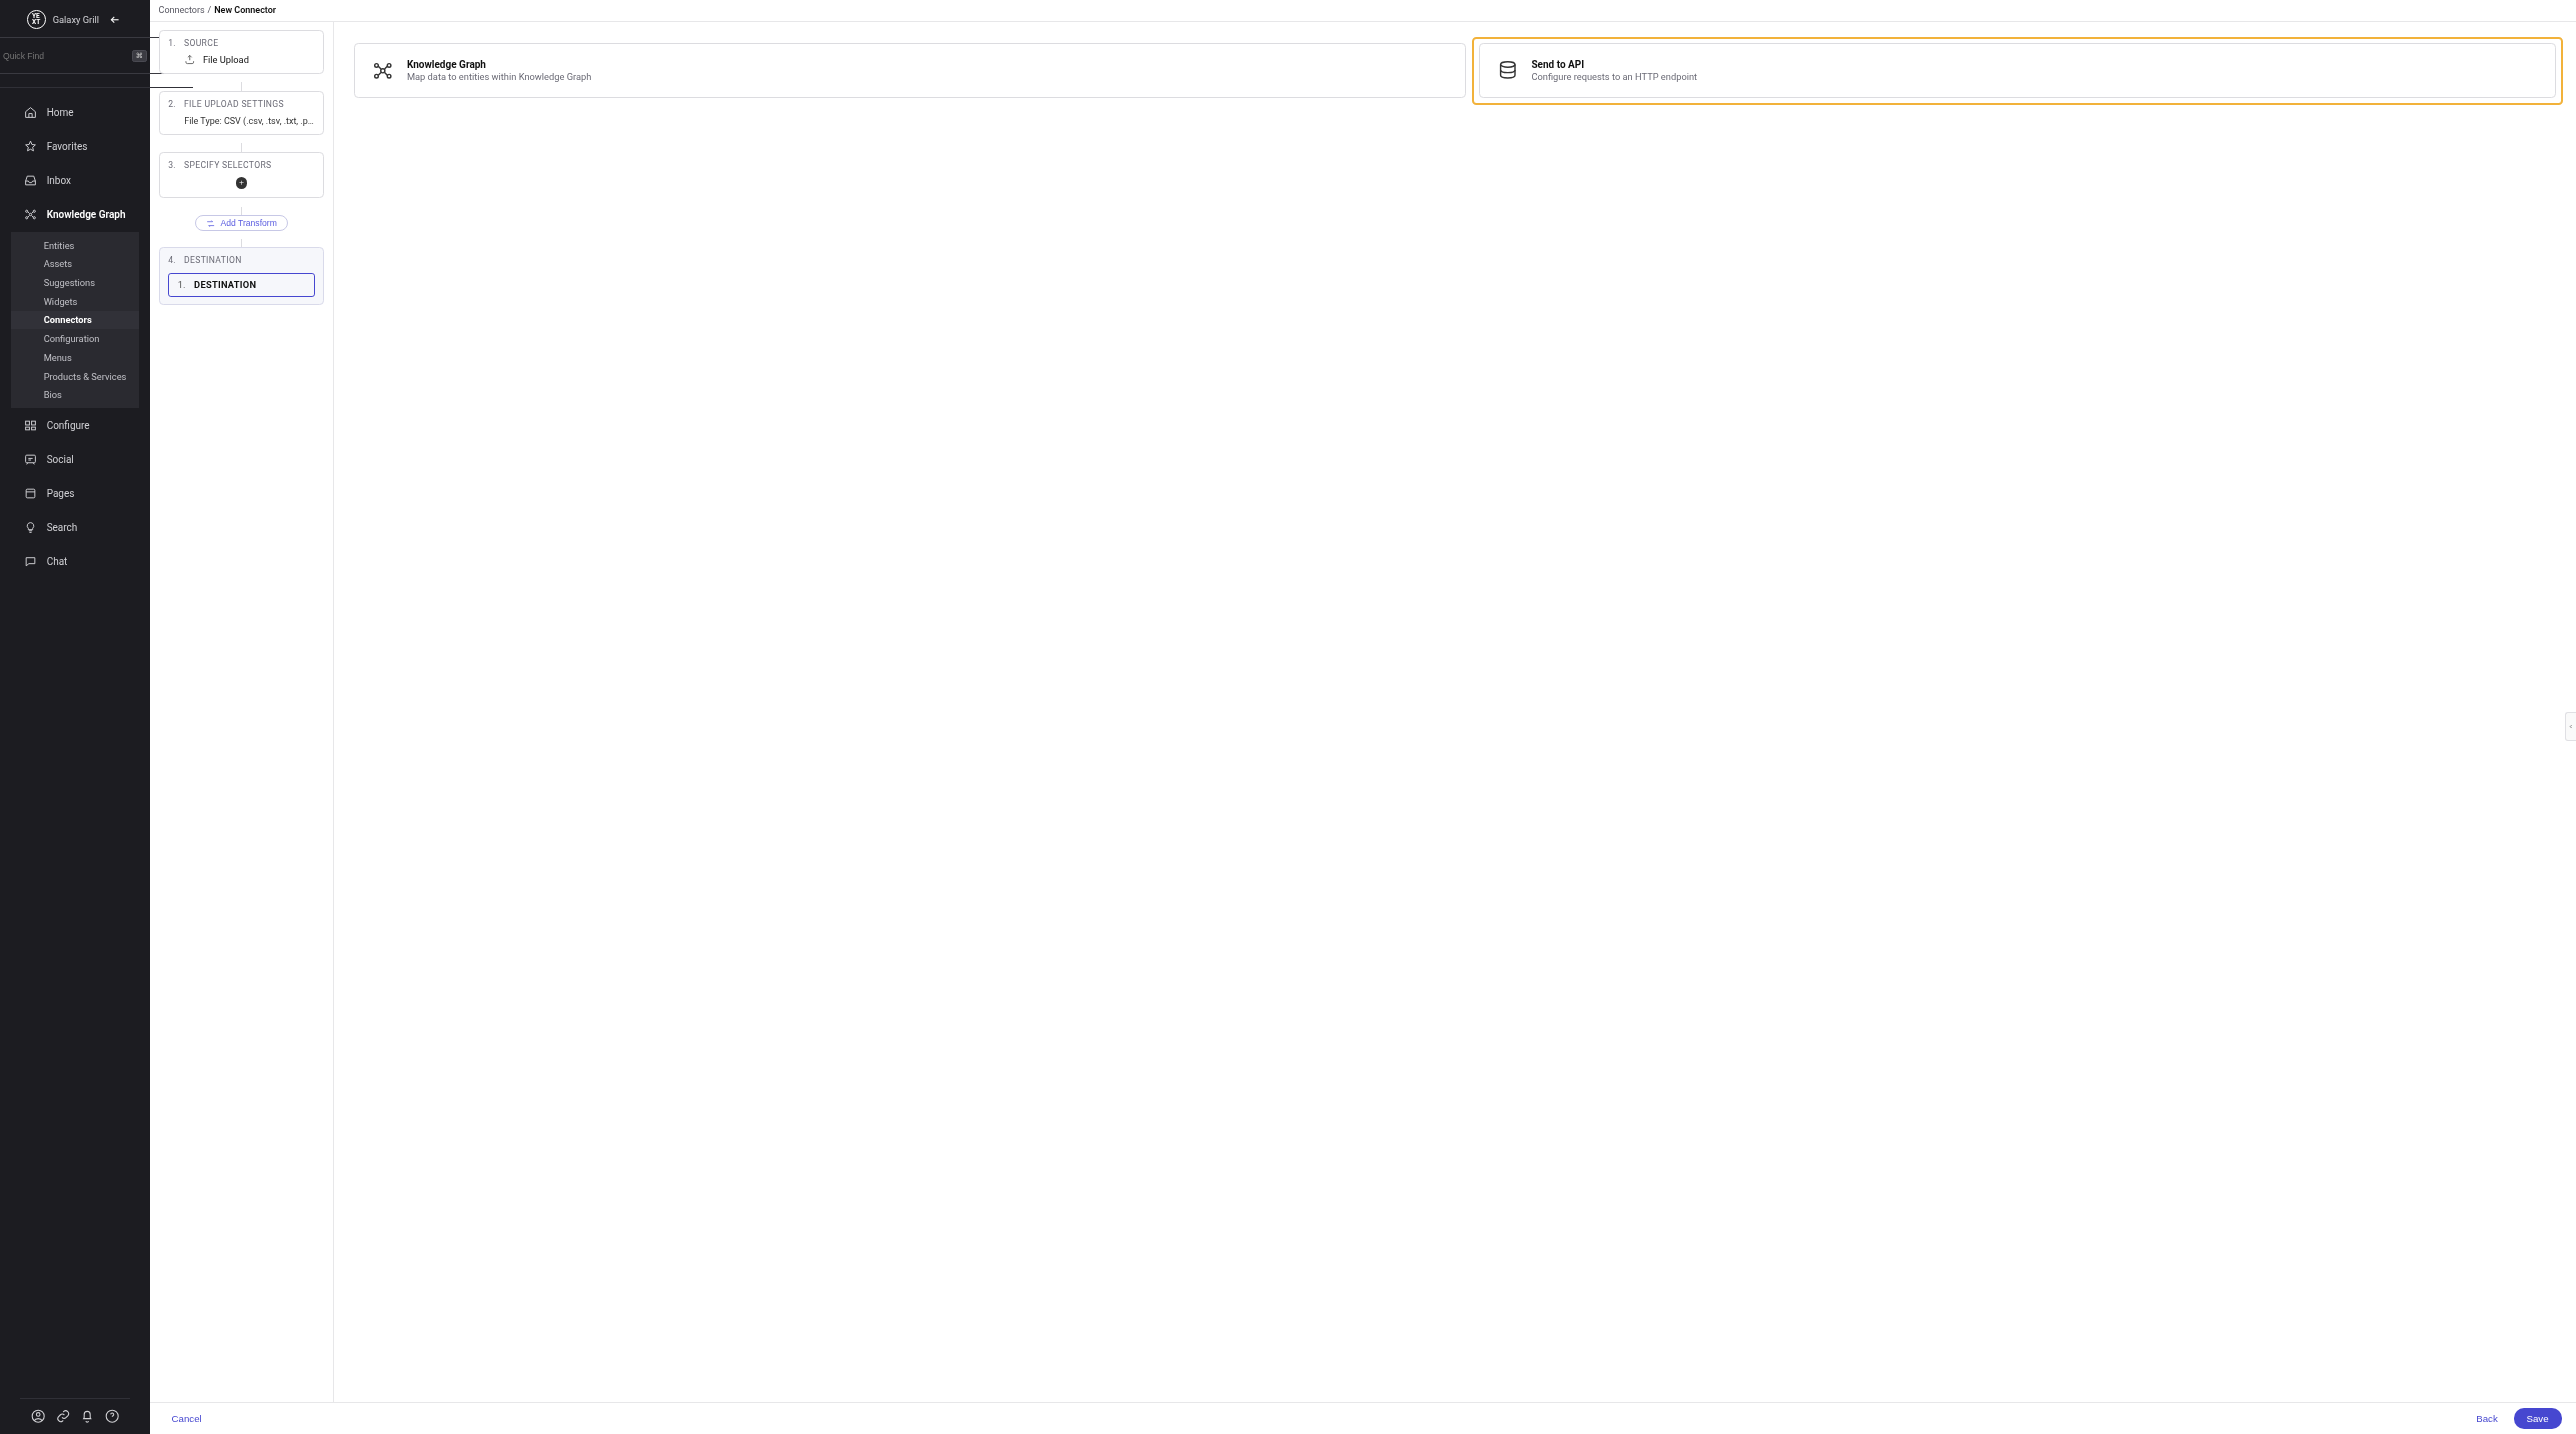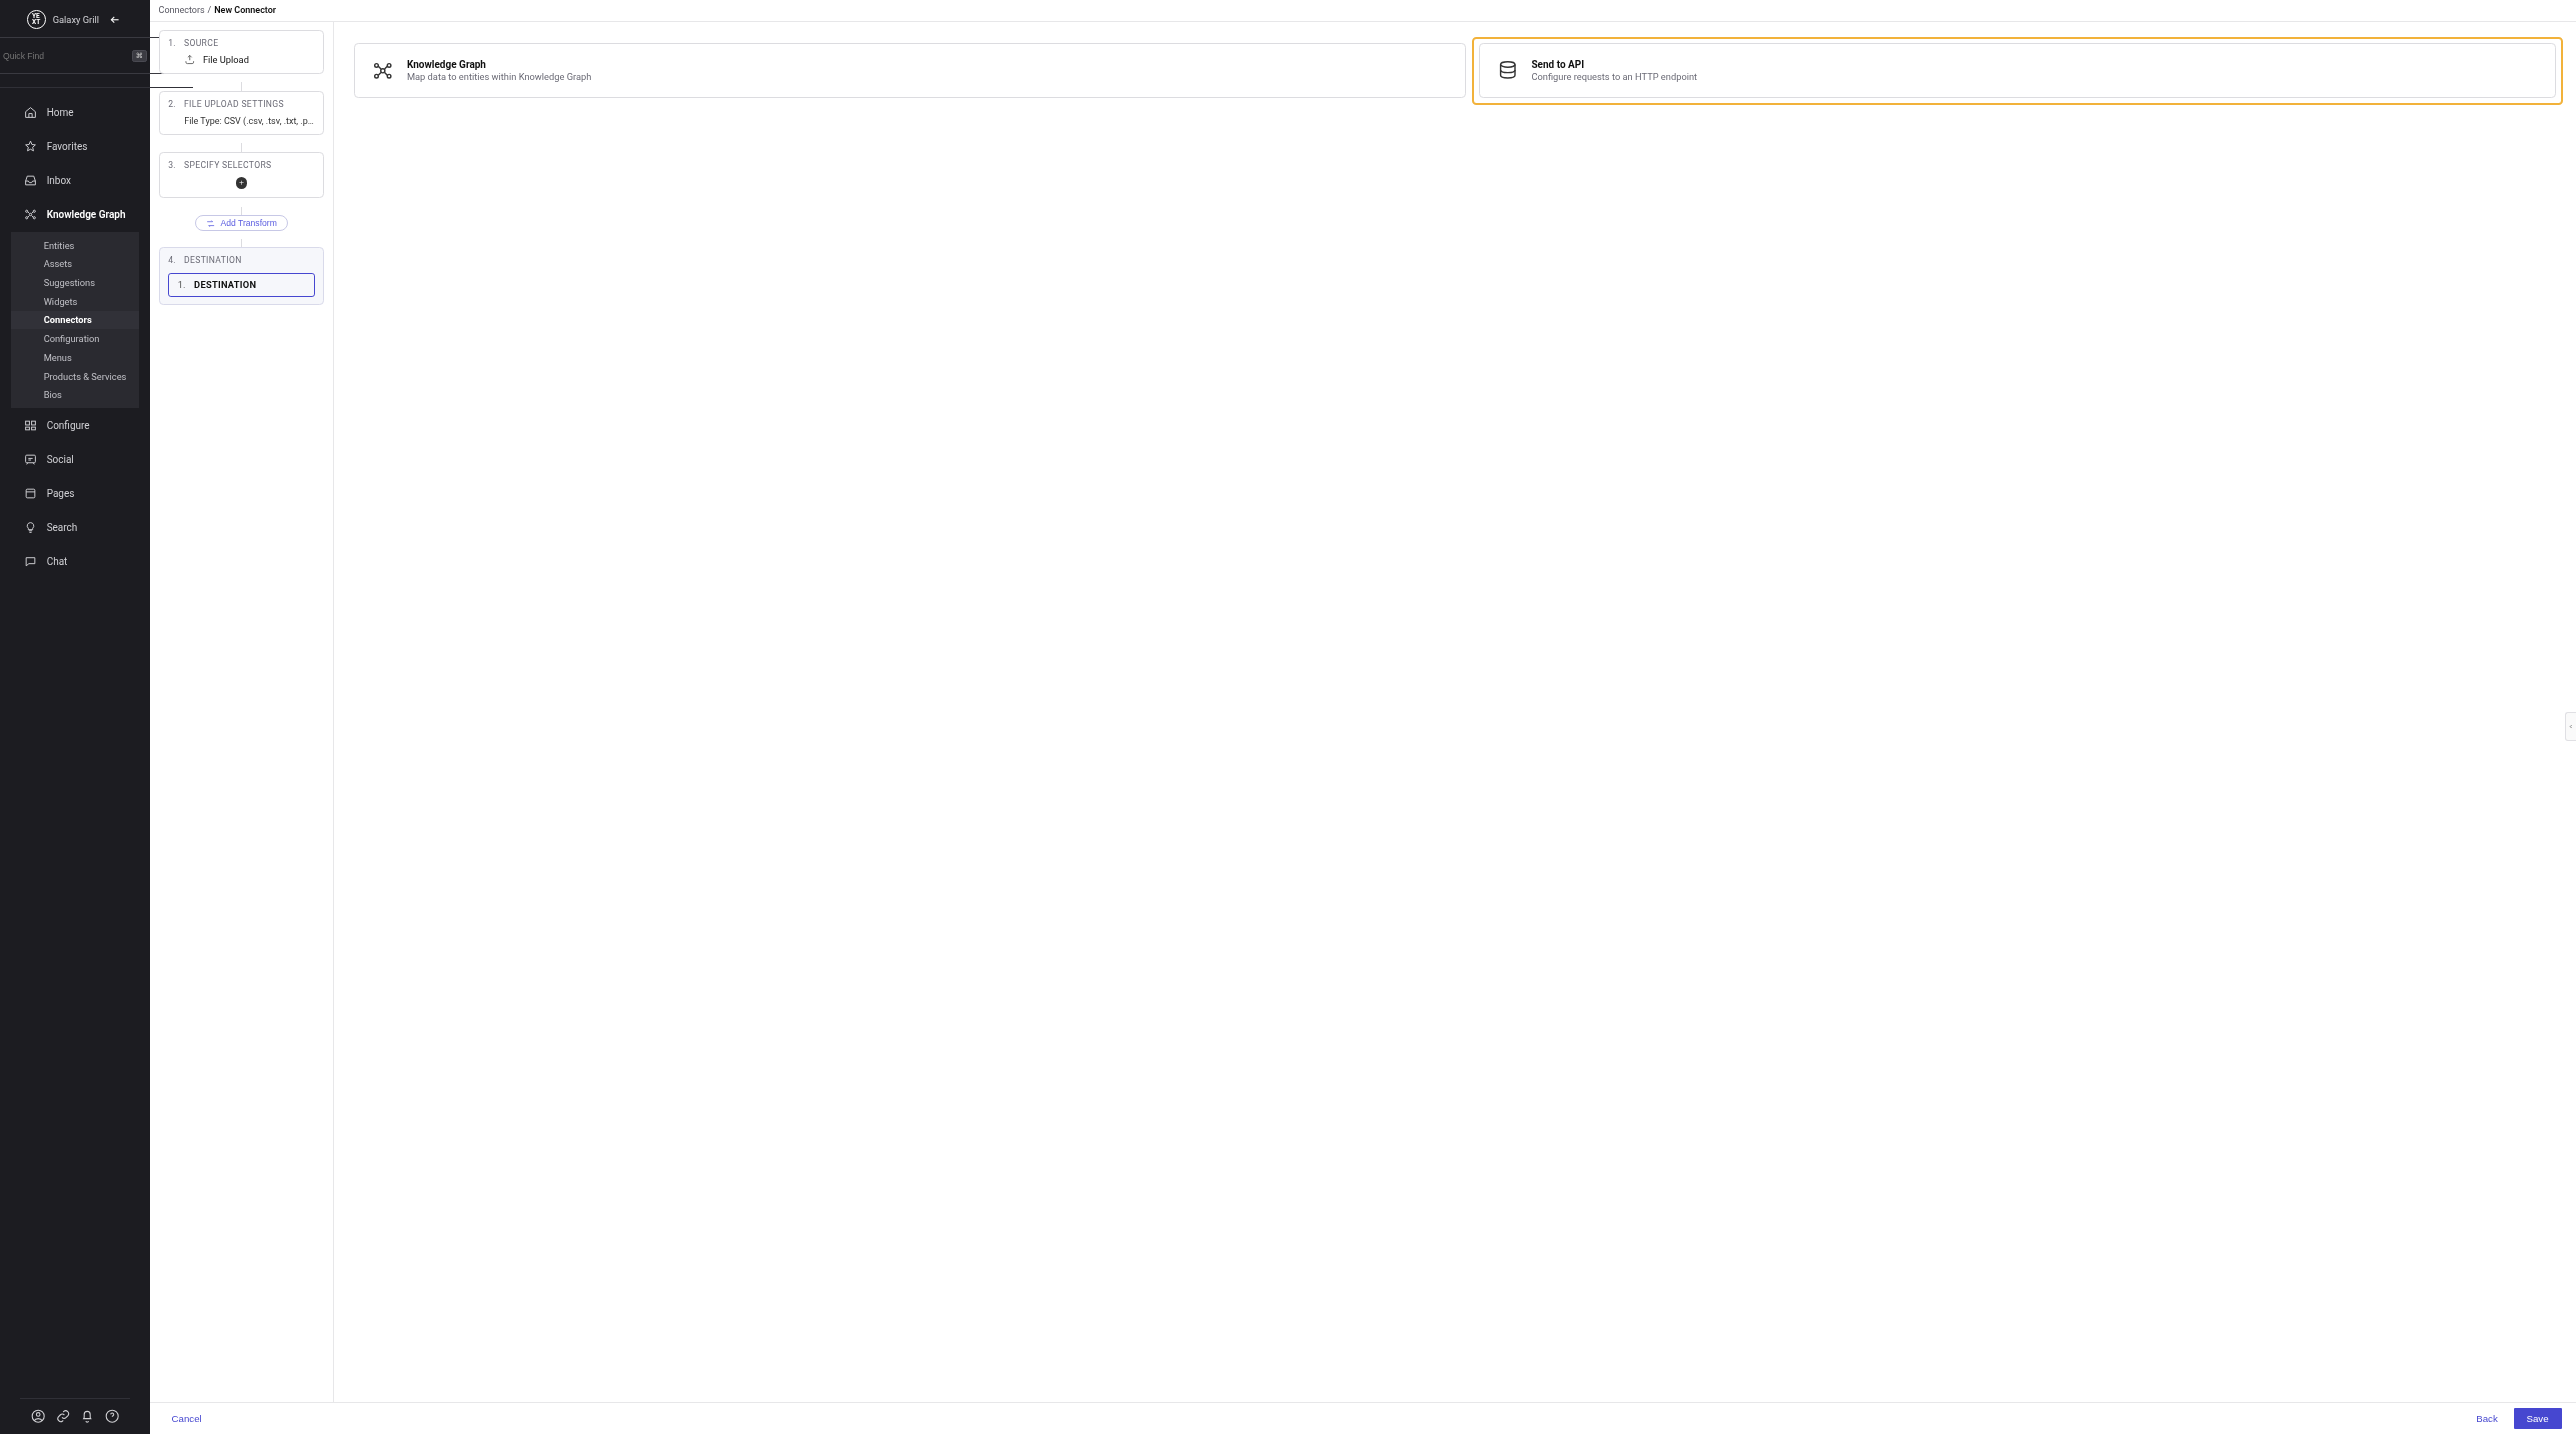--- a/index.html
+++ b/index.html
@@ -64,21 +64,21 @@
     .dest-card .dtext .ddesc { font-size:9.3px; color:#6b6b76; margin-top:1.4px; }
     .highlight-ring { position:absolute; border:2.2px solid #f2b23a; border-radius:4.3px; pointer-events:none; }
 
     
     .edge-toggle { position:absolute; right:0; top:50%; width:11.5px; height:29px; border:0.7px solid #e0e0e4; border-right:none; border-radius:2.9px 0 0 2.9px; background:#fafafa; display:flex; align-items:center; justify-content:center; color:#555; font-size:7.2px; cursor:pointer; }
 
     
     .footer { height:32px; border-top:0.7px solid #e7e7e9; display:flex; align-items:center; padding:0 14.4px; gap:8.6px; }
     .footer .spacer { flex:1; }
     .btn-link { background:none; border:none; color:#4647d0; font-size:9.7px; cursor:pointer; padding:4.3px 7.2px; }
-    .btn-primary { background:#4647d0; color:#fff; border:none; border-radius:1px; padding:5px 13px; font-size:9.7px; cursor:pointer; }
+    .btn-primary { background:#4647d0; color:#fff; border:none; border-radius:10px; padding:5px 13px; font-size:9.7px; cursor:pointer; }
 
     svg { display:block; }
   </style>
 </head>
 <body>
 
 <div class="app">
 
   <aside class="sidebar">
     <div class="sb-top">

